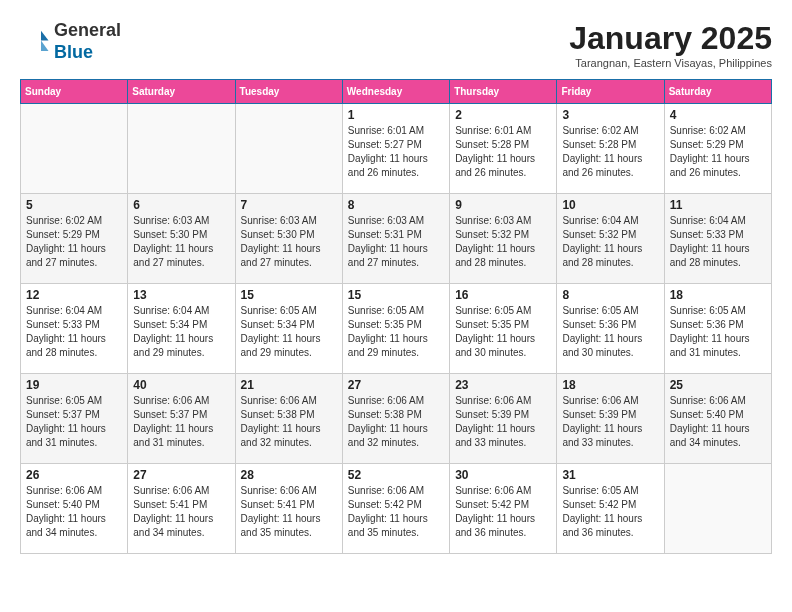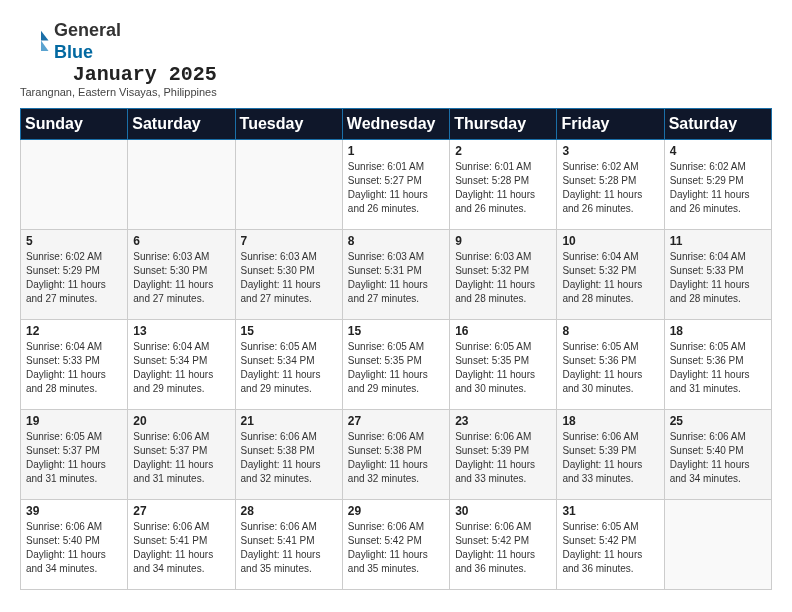--- a/index.html
+++ b/index.html
@@ -8,21 +8,20 @@
       background: #fff;
       width: 792px;
       min-height: 612px;
       padding: 20px;
     }
     .header {
       display: flex;
       align-items: flex-start;
       justify-content: space-between;
       margin-bottom: 10px;
-      flex-direction: column;
     }
     .logo {
       display: flex;
       align-items: center;
     }
     .logo-text {
       font-size: 18px;
       font-weight: bold;
       color: #333;
       line-height: 1.2;
@@ -31,38 +30,37 @@
     .logo-text .blue { display: block; color: #0369a1; }
     .logo-icon {
       width: 30px;
       height: 30px;
       margin-right: 4px;
     }
     .title-block {
       text-align: right;
     }
     .month-title {
-      font-size: 20px;
+      font-size: 32px;
       font-weight: bold;
       color: #222;
-      font-family: Liberation Mono, monospace;
     }
     .location-title {
       font-size: 11px;
       color: #444;
     }
     table {
       width: 100%;
       border-collapse: collapse;
       table-layout: fixed;
     }
     thead th {
-      background-color: #0f172a;
+      background-color: #ec4899;
       color: #fff;
-      font-size: 16px;
+      font-size: 10px;
       font-weight: bold;
       padding: 6px 4px;
       text-align: left;
       border: 1px solid #1a6fa8;
     }
     tbody td {
       vertical-align: top;
       border: 1px solid #ccc;
       padding: 4px 5px;
       font-size: 10px;
@@ -258,21 +256,21 @@
       </tr>
       <tr>
         <td>
           <div class="day-number">19</div>
           <div class="day-info" style="white-space: pre-line;">Sunrise: 6:05 AM
 Sunset: 5:37 PM
 Daylight: 11 hours
 and 31 minutes.</div>
         </td>
         <td>
-          <div class="day-number">20</div>
+          <div class="day-number">40</div>
           <div class="day-info" style="white-space: pre-line;">Sunrise: 6:06 AM
 Sunset: 5:37 PM
 Daylight: 11 hours
 and 31 minutes.</div>
         </td>
         <td>
           <div class="day-number">21</div>
           <div class="day-info" style="white-space: pre-line;">Sunrise: 6:06 AM
 Sunset: 5:38 PM
 Daylight: 11 hours
@@ -302,42 +300,42 @@
         <td>
           <div class="day-number">25</div>
           <div class="day-info" style="white-space: pre-line;">Sunrise: 6:06 AM
 Sunset: 5:40 PM
 Daylight: 11 hours
 and 34 minutes.</div>
         </td>
       </tr>
       <tr>
         <td>
-          <div class="day-number">39</div>
+          <div class="day-number">26</div>
           <div class="day-info" style="white-space: pre-line;">Sunrise: 6:06 AM
 Sunset: 5:40 PM
 Daylight: 11 hours
 and 34 minutes.</div>
         </td>
         <td>
           <div class="day-number">27</div>
           <div class="day-info" style="white-space: pre-line;">Sunrise: 6:06 AM
 Sunset: 5:41 PM
 Daylight: 11 hours
 and 34 minutes.</div>
         </td>
         <td>
           <div class="day-number">28</div>
           <div class="day-info" style="white-space: pre-line;">Sunrise: 6:06 AM
 Sunset: 5:41 PM
 Daylight: 11 hours
 and 35 minutes.</div>
         </td>
         <td>
-          <div class="day-number">29</div>
+          <div class="day-number">52</div>
           <div class="day-info" style="white-space: pre-line;">Sunrise: 6:06 AM
 Sunset: 5:42 PM
 Daylight: 11 hours
 and 35 minutes.</div>
         </td>
         <td>
           <div class="day-number">30</div>
           <div class="day-info" style="white-space: pre-line;">Sunrise: 6:06 AM
 Sunset: 5:42 PM
 Daylight: 11 hours

